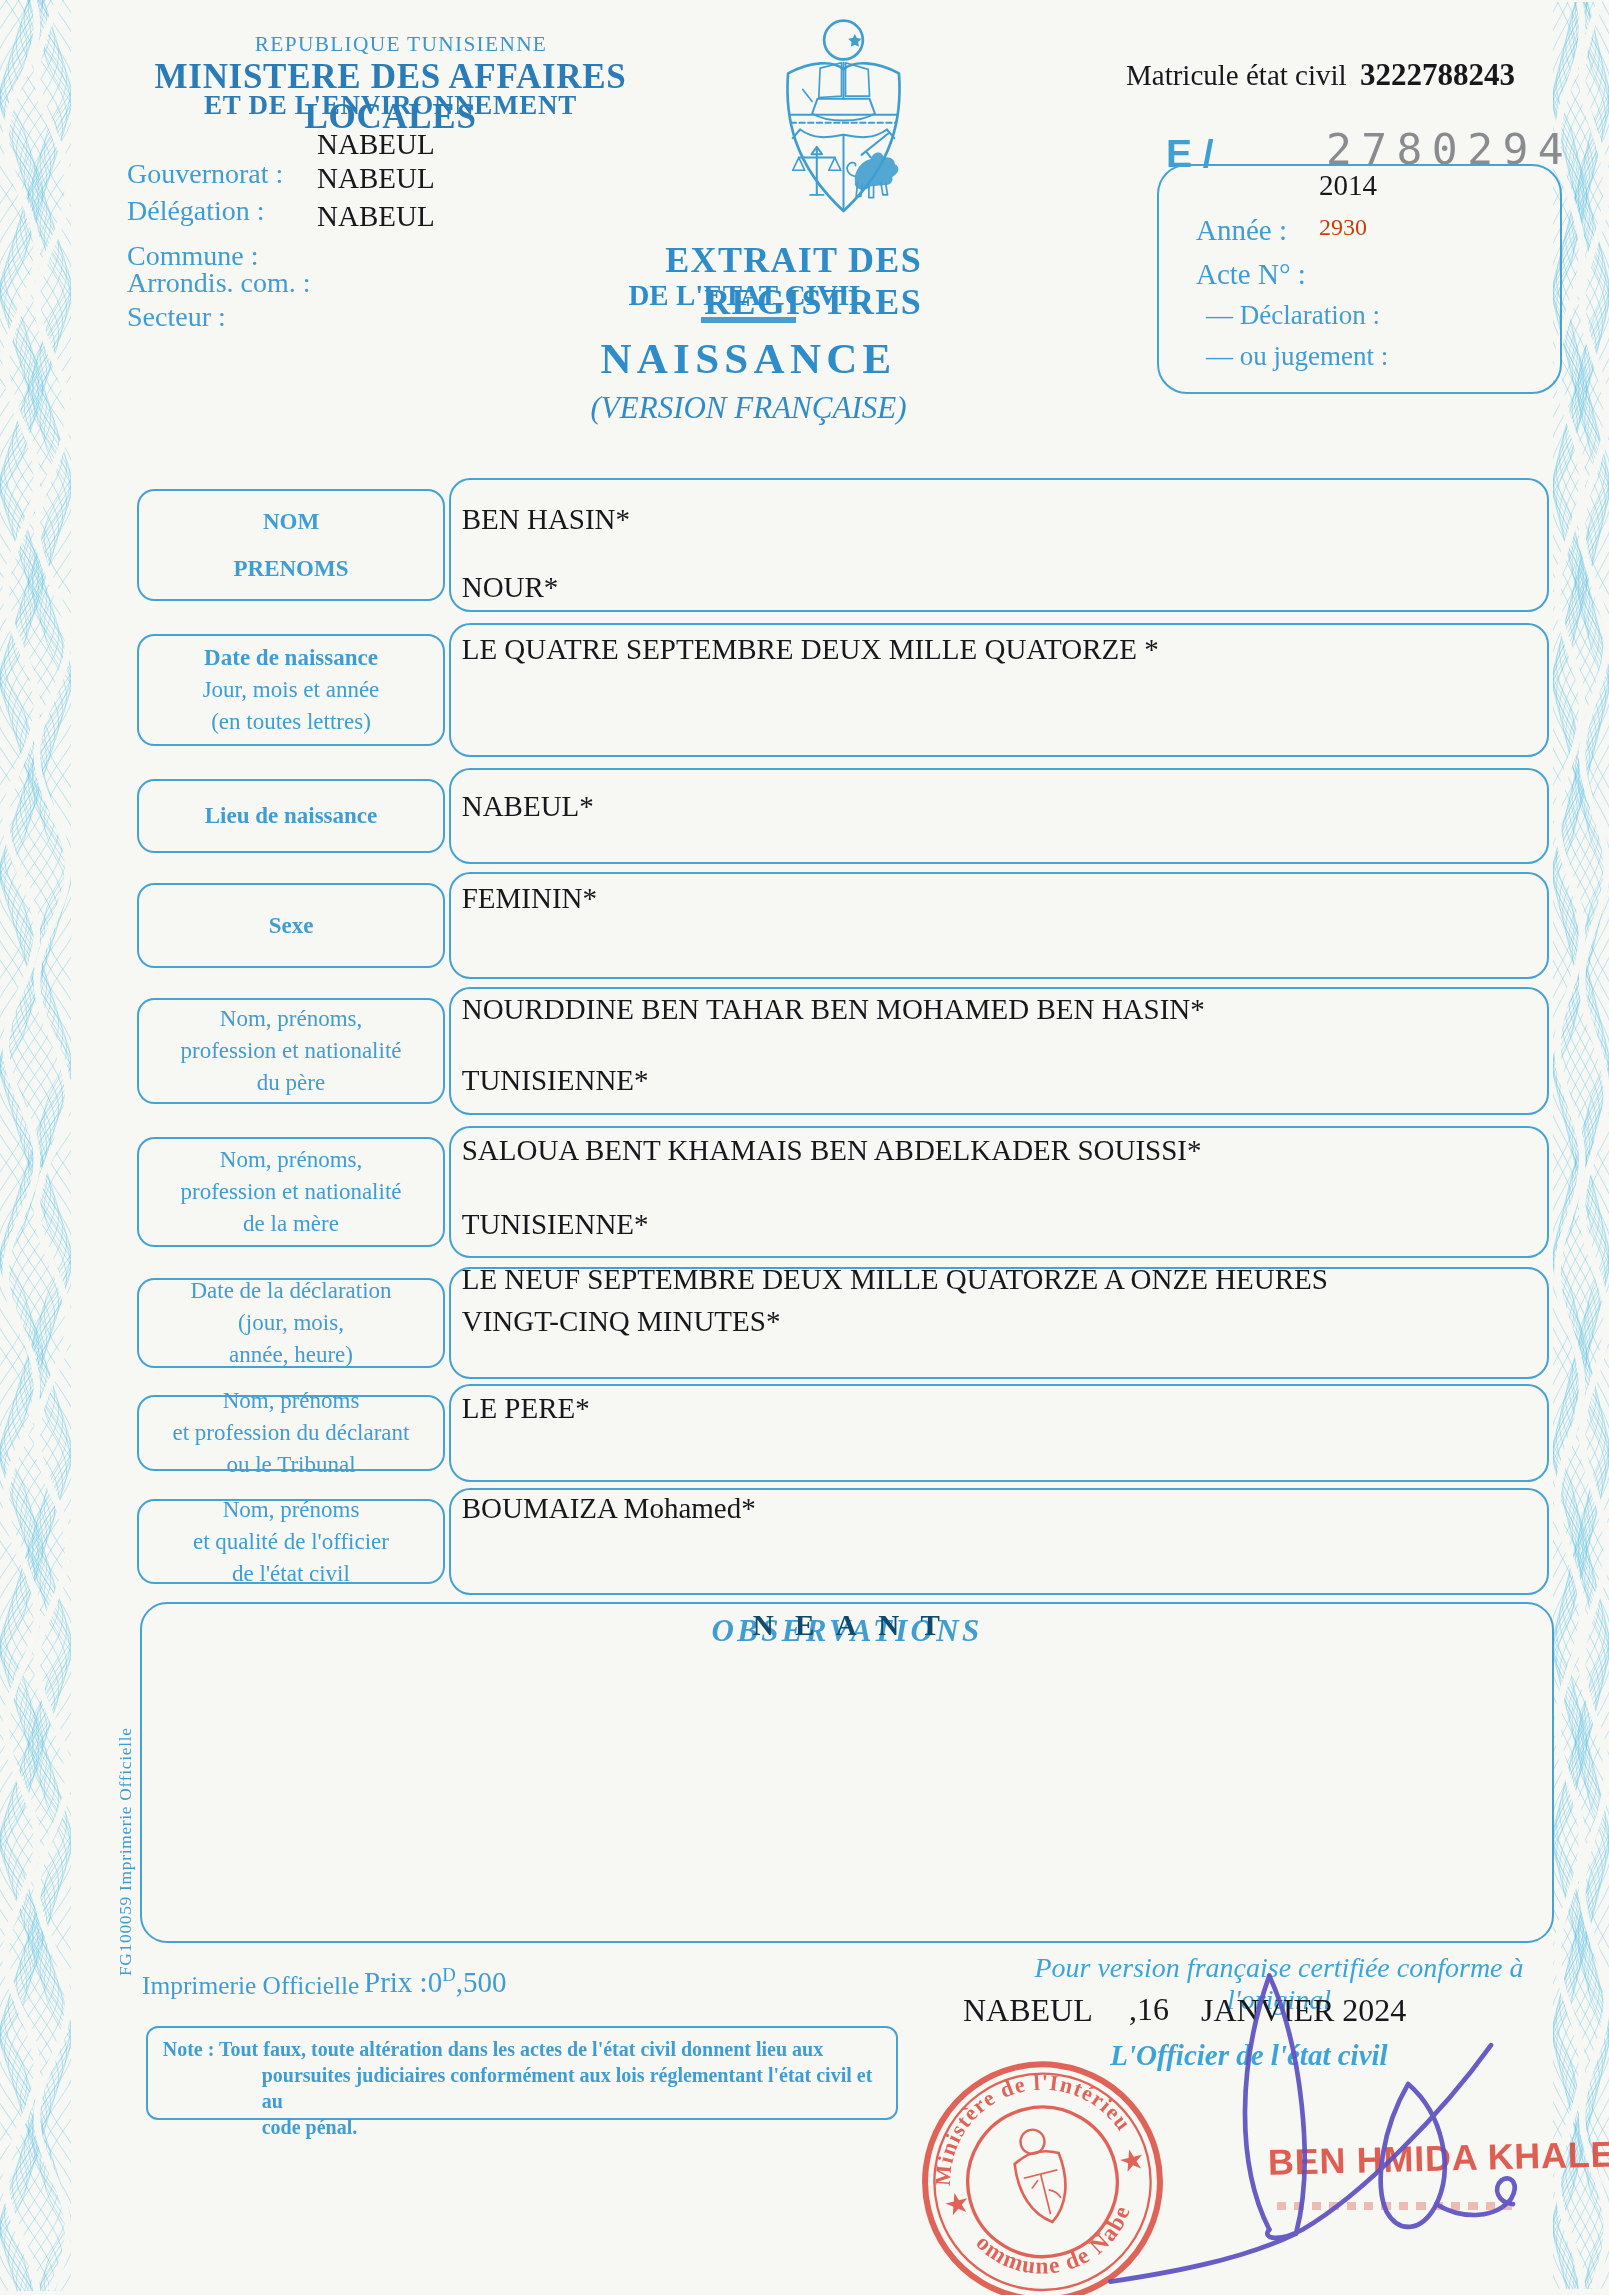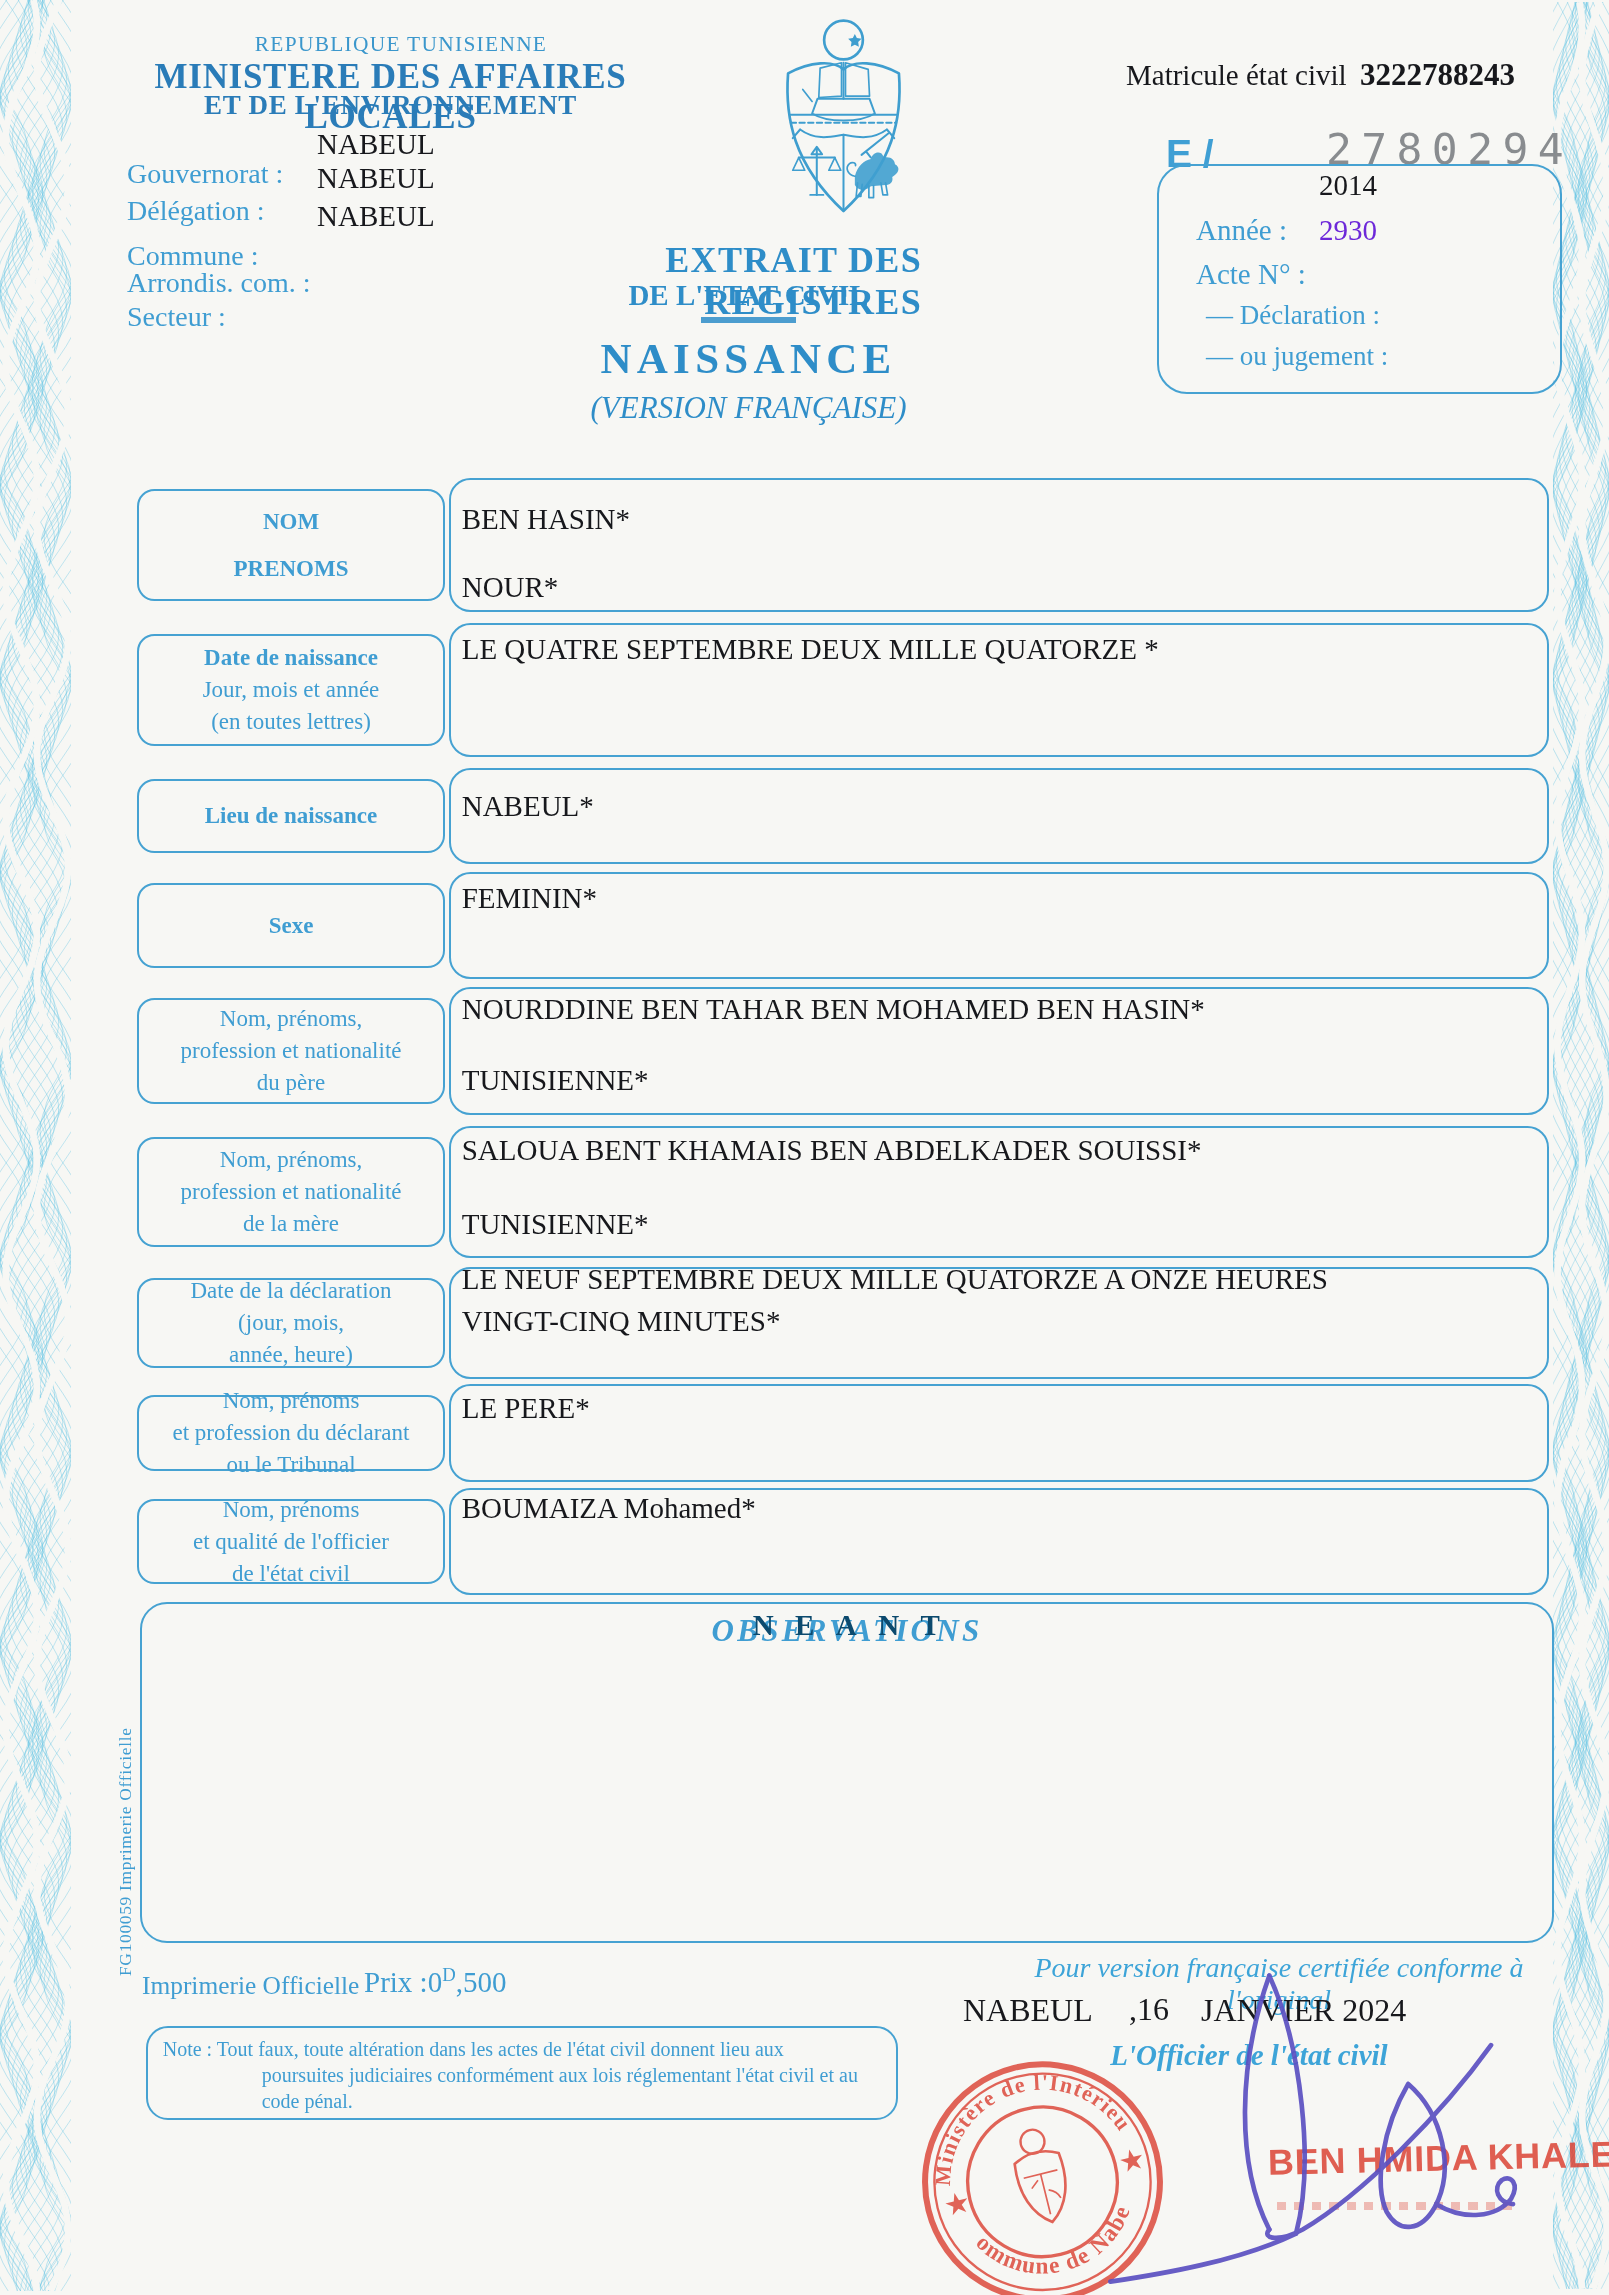--- a/index.html
+++ b/index.html
@@ -24,21 +24,21 @@
   .av0{top:162px}.av1{top:200px}
 
   .matricule-label{left:1126px;top:59px;font-size:29px;color:#17181c;}
   .matricule-value{left:1360px;top:57px;font-size:31px;font-weight:bold;color:#17181c;}
   .e-prefix{left:1166px;top:132px;font-size:39px;font-weight:bold;color:#3f9fd4;font-family:"Liberation Sans",sans-serif;}
   .stamp-number{left:1326px;top:124px;font-size:43px;color:#6e7277;opacity:.8;letter-spacing:9.4px;font-family:"DejaVu Sans Mono",monospace;}
 
   .acte-box{left:1157px;top:164px;width:401px;height:226px;border:2.7px solid #46a2d2;border-radius:30px;}
   .acte-year{left:160px;top:2.7px;font-size:29px;color:#17181c;}
   .annee-label{left:37px;top:48px;font-size:29px;color:#3f9dd2;}
-  .acte-number{left:160px;top:48px;font-size:29px;color:#6d28d9;font-family:Liberation Serif, serif;}
+  .acte-number{left:160px;top:48px;font-size:24px;color:#c2410c;font-family:Liberation Serif, serif;}
   .acte-label{left:37px;top:92px;font-size:29px;color:#3f9dd2;}
   .decl-label{left:47px;top:134px;font-size:27px;color:#3f9dd2;}
   .jug-label{left:47px;top:175px;font-size:27px;color:#3f9dd2;}
 
   
   .title1{left:575px;top:239px;width:347px;text-align:right;font-size:36px;font-weight:bold;color:#2e8dc8;letter-spacing:1.3px;}
   .title2{left:575px;top:279px;width:347px;text-align:center;font-size:29px;font-weight:bold;color:#2e8dc8;}
   .title-rule{left:701px;top:317px;width:95px;height:6px;background:#2e8dc8;opacity:.85;}
   .title-main{left:575px;top:334px;width:347px;text-align:center;font-size:43px;font-weight:bold;color:#2e8dc8;letter-spacing:5.3px;}
   .title-sub{left:575px;top:390px;width:347px;text-align:center;font-size:31px;font-style:italic;color:#2e8dc8;}
@@ -71,22 +71,22 @@
              font-size:31px;letter-spacing:3.3px;color:#3f9dd2;}
   .obs-stamp{position:absolute;left:20px;right:0;top:5.3px;text-align:center;font-weight:bold;
              font-size:29px;letter-spacing:21.4px;color:#0c4a6e;}
 
   
   .side-code{left:115px;top:1976px;transform-origin:0 0;transform:rotate(-90deg);white-space:nowrap;
              font-size:17.4px;letter-spacing:0.7px;color:#3f9dd2;}
   .printer{left:142px;top:1971px;font-size:25.4px;color:#3f9dd2;}
   .price{left:364px;top:1964px;font-size:29px;color:#3f9dd2;}
   .price sup{font-size:18.7px;}
-  .note-box{left:146px;top:2026px;width:752px;height:94px;border:2.3px solid #46a2d2;border-radius:22px;
-            padding:8px 13.4px 0 14.7px;box-sizing:border-box;}
+  .note-box{left:146px;top:2026px;width:752px;height:94px;border:2.3px solid #46a2d2;border-radius:12px;
+            padding:8px 13.4px 0 14.7px;box-sizing:border-box;font-weight:bold;}
   .nl{display:block;font-size:20px;line-height:26px;color:#3f9dd2;}
   .nl2,.nl3{padding-left:99px;}
   .certify{left:1005px;top:1952px;width:548px;text-align:center;font-size:28px;font-style:italic;color:#3da4d8;}
   .place{left:963px;top:1992px;font-size:32px;color:#17181c;}
   .date-day{left:1129px;top:1991px;font-size:32px;color:#17181c;}
   .date-rest{left:1201px;top:1992px;font-size:32px;color:#17181c;}
   .officer-title{left:1102px;top:2039px;width:294px;text-align:center;font-size:29px;font-style:italic;font-weight:bold;color:#3da4d8;}
   .officer-stamp{left:1268px;top:2138px;width:314px;font-family:"Liberation Sans",sans-serif;font-weight:bold;
                  font-size:36px;letter-spacing:0.7px;color:rgba(217,60,45,.82);transform:rotate(-1.4deg);white-space:nowrap;}
   .officer-stamp-line{left:1277px;top:2202px;width:235px;height:8px;opacity:.35;

